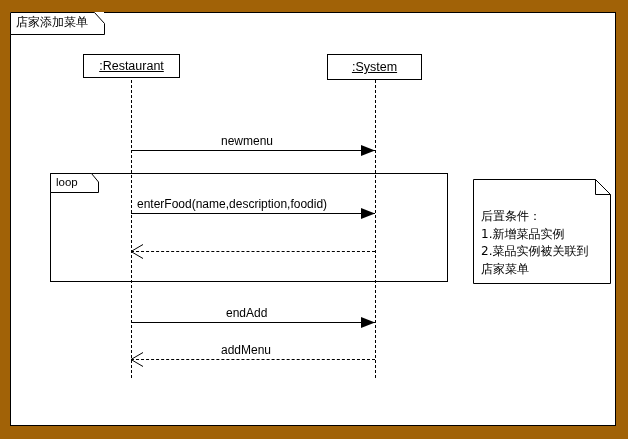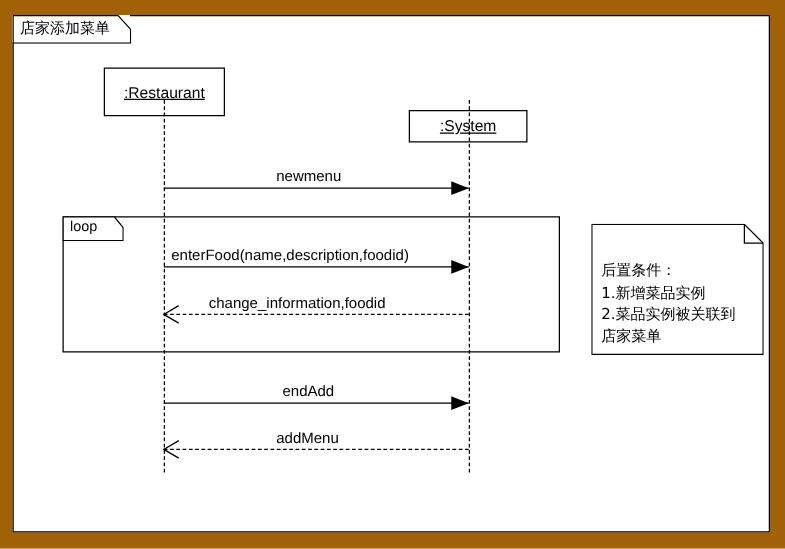--- a/index.html
+++ b/index.html
@@ -146,26 +146,26 @@
 
   <div class="frame-outer"></div>
 
   <div class="frame-tab">
     <svg width="95" height="23" viewBox="0 0 95 23">
       <path d="M0.5,0.5 L84.5,0.5 L94.5,11.5 L94.5,22.5 L0.5,22.5 Z" fill="#ffffff" stroke="#000000" stroke-width="1"></path>
     </svg>
   </div>
   <div class="frame-tab-label">店家添加菜单</div>
 
-  <div class="lifeline-box" style="left:83px; top:54px; width:97px; height:39px;">
+  <div class="lifeline-box" style="left:83px; top:54px; width:97px; height:24px;">
     <span>:Restaurant</span>
   </div>
   <div class="lifeline-line" style="left:131px; top:80px; height:298px;"></div>
 
-  <div class="lifeline-box" style="left:327px; top:54px; width:95px; height:26px;margin-top:34px;">
+  <div class="lifeline-box" style="left:327px; top:54px; width:95px; height:26px;">
     <span>:System</span>
   </div>
   <div class="lifeline-line" style="left:375px; top:80px; height:298px;"></div>
 
   <div class="msg" style="left:131px; top:150px; width:244px;">
     <div class="msg-line-solid" style="width:244px;"></div>
     <div class="arrowhead" style="left:230px; top:-5px;">
       <svg width="15" height="11" viewBox="0 0 15 11">
         <path d="M0,0 L14,5.5 L0,11 Z" fill="#000000"></path>
       </svg>
@@ -192,21 +192,20 @@
   <div class="msg-label" style="left:137px; top:197px;">enterFood(name,description,foodid)</div>
 
   <div class="msg" style="left:131px; top:251px; width:244px;">
     <div class="msg-line-dashed" style="width:244px;"></div>
     <div class="arrowhead" style="left:-1px; top:-7px;">
       <svg width="15" height="15" viewBox="0 0 15 15">
         <path d="M13,0.5 L1,7.5 L13,14.5" fill="none" stroke="#000000" stroke-width="1"></path>
       </svg>
     </div>
   </div>
-  <div class="msg-label" style="left:167px; top:235px;">change_information,foodid</div>
 
   <div class="msg" style="left:131px; top:322px; width:244px;">
     <div class="msg-line-solid" style="width:244px;"></div>
     <div class="arrowhead" style="left:230px; top:-5px;">
       <svg width="15" height="11" viewBox="0 0 15 11">
         <path d="M0,0 L14,5.5 L0,11 Z" fill="#000000"></path>
       </svg>
     </div>
   </div>
   <div class="msg-label" style="left:226px; top:306px;">endAdd</div>

